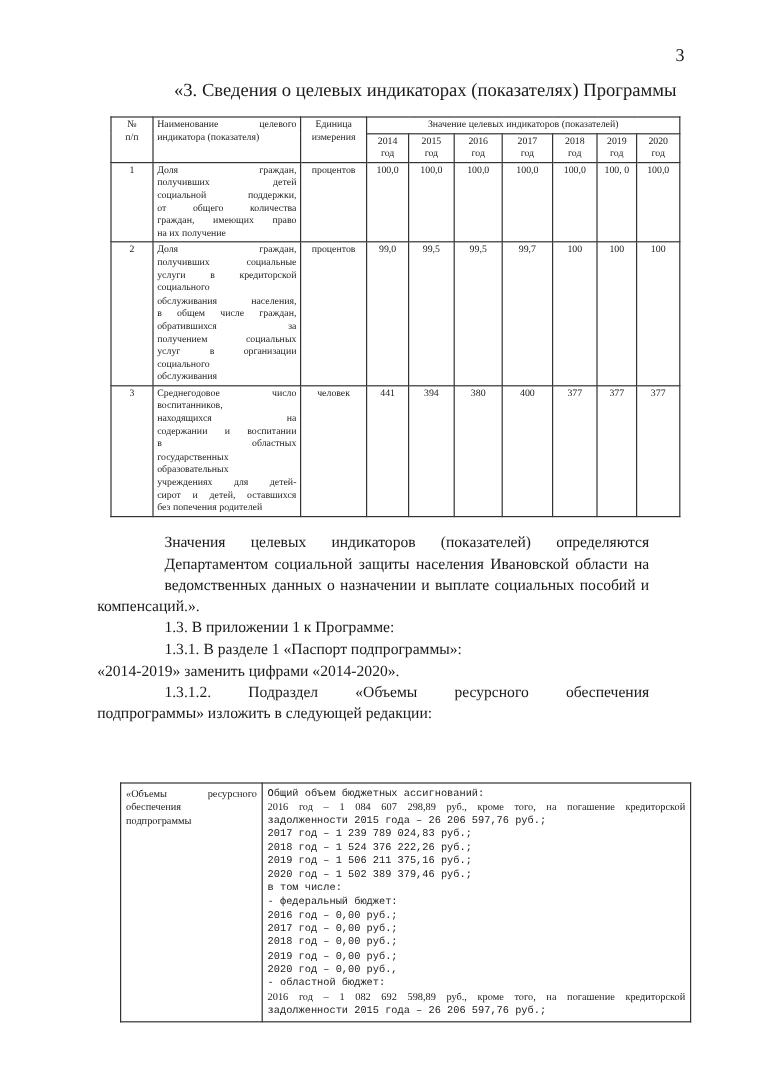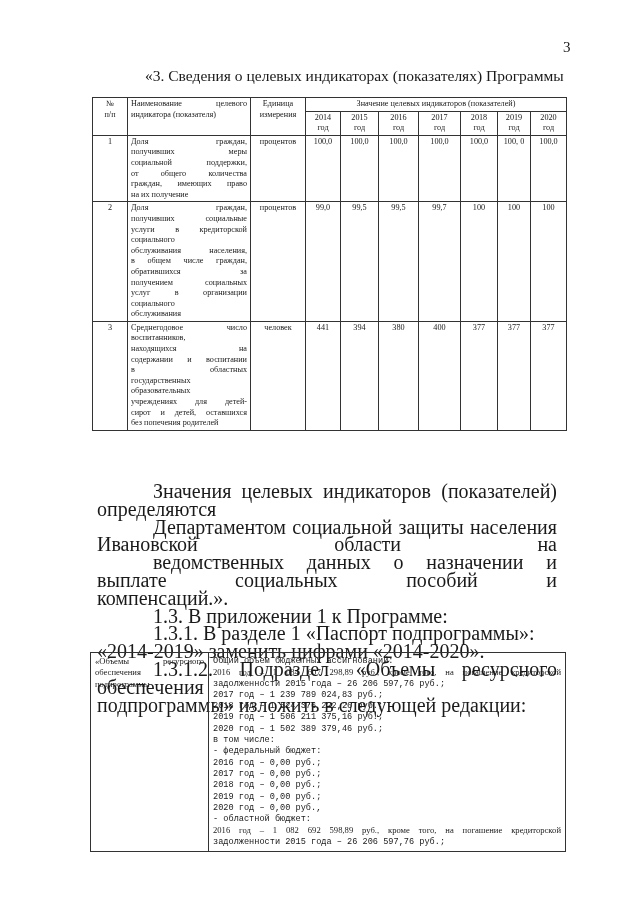--- a/index.html
+++ b/index.html
@@ -8,26 +8,26 @@
   .page-num { position: absolute; left: 563px; top: 39px; font-size: 15px; }
   .title { position: absolute; left: 145px; top: 67px; font-size: 15.5px; white-space: nowrap; text-align: right; }
 
   table.ind { position: absolute; left: 92px; top: 97px; border-collapse: collapse;
               font-size: 8.2px; line-height: 10.6px; table-layout: fixed; }
   table.ind td { border: 1px solid #333; vertical-align: top; padding: 1px 3px; }
   table.ind td.c { text-align: center; }
   .jl { display: block; text-align: justify; text-align-last: justify; }
   .ll { display: block; }
 
-  .body-text { position: absolute; left: 97px; width: 460px; font-size: 20px; line-height: 17.8px; margin-top: 40px; }
+  .body-text { position: absolute; left: 81px; width: 460px; font-size: 13px; line-height: 17.8px; }
   .para { text-align: justify; margin: 0; }
   .indent { text-indent: 56px; }
   .jl-full { display: block; text-align: justify; text-align-last: justify; }
 
-  table.res { position: absolute; left: 90px; top: 652px; border-collapse: collapse;
+  table.res { position: absolute; left: 100px; top: 652px; border-collapse: collapse;
               font-size: 8.6px; line-height: 11.3px; table-layout: fixed; }
   table.res td { border: 1px solid #333; vertical-align: top; padding: 3px 4px; }
   .rl { display: block; white-space: nowrap; font-family: Liberation Mono, monospace; }
 </style>
 </head>
 <body>
 
 <div class="page-num">3</div>
 <div class="title">«3. Сведения о целевых индикаторах (показателях) Программы</div>
 
@@ -89,21 +89,21 @@
           <span class="ll">2020</span>
           <span class="ll">год</span>
         </td>
       </tr>
   </tbody>
     <tbody id="ind-body">
       <tr>
         <td class="c">1</td>
         <td>
           <span class="jl">Доля граждан,</span>
-          <span class="jl">получивших меры</span>
+          <span class="jl">получивших детей</span>
           <span class="jl">социальной поддержки,</span>
           <span class="jl">от общего количества</span>
           <span class="jl">граждан, имеющих право</span>
           <span class="ll">на их получение</span>
         </td>
         <td class="c">процентов</td>
         <td class="c">100,0</td>
         <td class="c">100,0</td>
         <td class="c">100,0</td>
         <td class="c">100,0</td>

